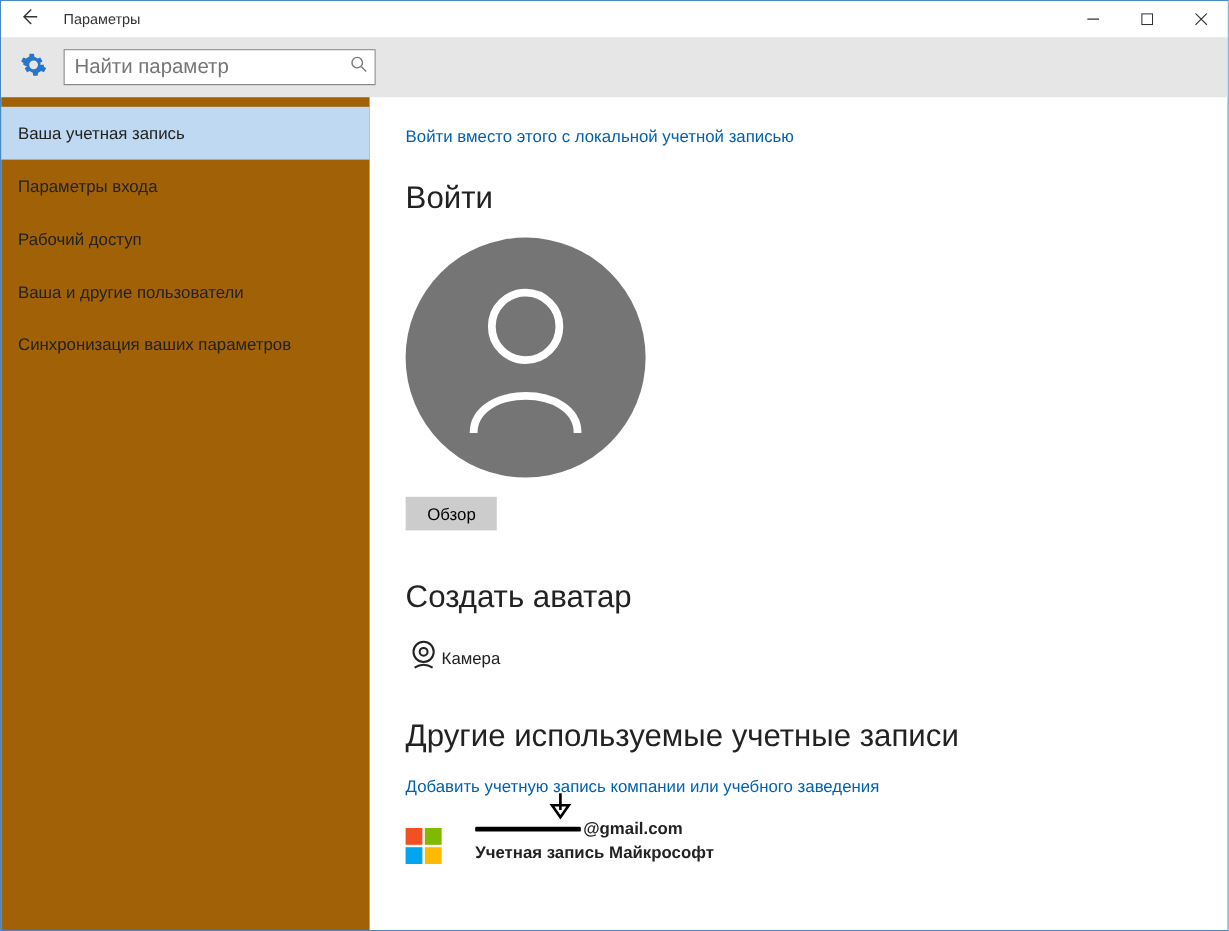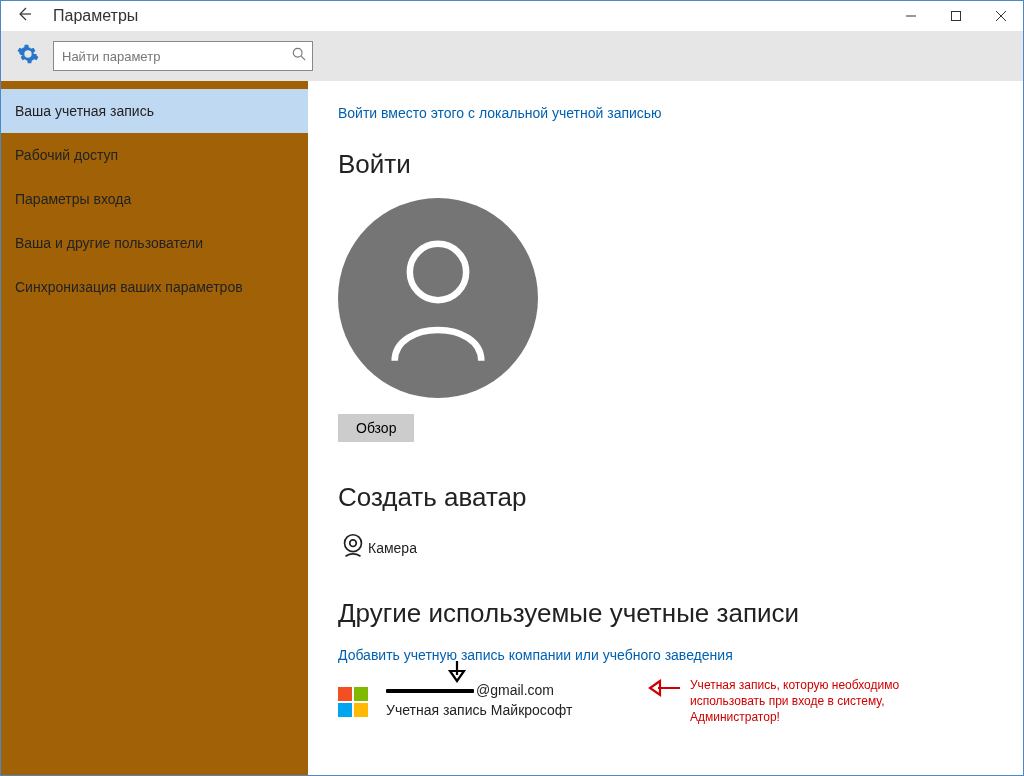--- a/index.html
+++ b/index.html
@@ -1,42 +1,42 @@
 <!DOCTYPE html>
 <html><head>
 <meta charset="utf-8">
 <style>
   * { box-sizing: border-box; margin: 0; padding: 0; }
   html, body { width: 1024px; height: 776px; font-family: "Segoe UI", Tahoma, sans-serif; background: #fff; overflow: hidden; }
   .window { width: 1024px; height: 776px; border: 1px solid #4a88c7; display: flex; flex-direction: column; background: #fff; }
-  .titlebar { height: 30px; background: #fff; display: flex; align-items: center; font-size: 16px; color: #333; }
+  .titlebar { height: 30px; background: #fff; display: flex; align-items: center; font-size: 12px; color: #333; }
   .titlebar .back { width: 46px; text-align: center; font-size: 16px; cursor: default; }
   .titlebar .title { flex: 1; padding-left: 6px; }
   .titlebar .ctrls { display: flex; }
   .titlebar .ctrl { width: 45px; height: 30px; display: flex; align-items: center; justify-content: center; font-size: 13px; color: #333; cursor: default; }
   .header { height: 50px; background: #e6e6e6; display: flex; align-items: center; padding: 0 16px; gap: 14px; }
   .header .gear { color: #1e63b0; }
   .header .htitle { font-size: 14px; font-weight: 600; letter-spacing: 0.5px; color: #222; flex: 1; }
   .searchwrap { position: relative; width: 260px; height: 30px; border: 1px solid #888; background: #fff; }
-  .searchwrap input { border: none; width: 100%; height: 100%; padding: 0 28px 0 8px; font-size: 13px; outline: none; font-family: inherit; color: #4d7c0f; }
+  .searchwrap input { border: none; width: 100%; height: 100%; padding: 0 28px 0 8px; font-size: 17px; outline: none; font-family: inherit; color: #4d7c0f; }
   .searchwrap input::placeholder { color: #767676; }
   .searchwrap .sicon { position: absolute; right: 6px; top: 50%; transform: translateY(-50%); color: #767676; }
   .body { flex: 1; display: flex; min-height: 0; }
   .sidebar { width: 307px; background: #a16207; border-right: none; padding-top: 8px; }
   .sidebar .item { height: 44px; display: flex; align-items: center; padding: 0 14px; font-size: 14px; color: #222; cursor: default; }
   .sidebar .item.active { background: #bfd9f2; }
   .main { flex: 1; padding: 16px 30px 20px 30px; overflow: auto; color: #222; }
   .link { color: #0061b0; font-size: 14px; cursor: default; display: block; }
   .main .toplink { margin-top: 8px; margin-bottom: 28px; }
   h2.section { font-size: 26px; font-weight: 400; margin-bottom: 18px; }
   .avatar-circle { width: 200px; height: 200px; border-radius: 50%; background: #757575; display: flex; align-items: center; justify-content: center; margin-bottom: 16px; }
   .btn { background: #ccc; border: none; padding: 6px 18px; font-size: 14px; font-family: inherit; cursor: default; margin-bottom: 40px; }
   .cam-row { display: flex; align-items: center; font-size: 14px; margin-top: 6px; margin-bottom: 34px; cursor: default; }
   .linkblock { margin: 12px 0; }
-  .account-row { display: flex; align-items: center; gap: 18px; margin-top: 18px; position: relative; }
+  .account-row { display: flex; align-items: flex-end; gap: 28px; margin-top: 18px; position: relative; font-weight: bold; }
   .mslogo { display: grid; grid-template-columns: 14px 14px; grid-template-rows: 14px 14px; gap: 2px; flex-shrink: 0; margin-top: 3px; }
   .mslogo span:nth-child(1){ background:#f25022;} .mslogo span:nth-child(2){ background:#7fba00;}
   .mslogo span:nth-child(3){ background:#00a4ef;} .mslogo span:nth-child(4){ background:#ffb900;}
   .acct-text { font-size: 14px; line-height: 1.4; position: relative; }
   .email-line { display: flex; align-items: center; }
   .redact { display: inline-block; width: 88px; height: 4px; background: #000; border-radius: 1px; margin-right: 2px; }
   .arrow-down { position: absolute; top: -22px; left: 60px; }
   .annot { position: absolute; top: -4px; left: 310px; display: flex; align-items: flex-start; gap: 8px; }
   .annot .atext { color: #d00000; font-size: 12px; line-height: 1.35; max-width: 230px; }
 </style>
@@ -88,24 +88,24 @@
       </span>
     </div>
   </div>
 
   <div class="body">
     <div class="sidebar">
       <div class="item active">
           <span>Ваша учетная запись</span>
         </div>
       <div class="item">
-          <span>Рабочий доступ</span>
+          <span>Параметры входа</span>
         </div>
       <div class="item">
-          <span>Параметры входа</span>
+          <span>Рабочий доступ</span>
         </div>
       <div class="item">
           <span>Ваша и другие пользователи</span>
         </div>
       <div class="item">
           <span>Синхронизация ваших параметров</span>
         </div>
     </div>
 
     <div class="main">
@@ -147,23 +147,17 @@
         <div class="acct-text">
           <svg class="arrow-down" width="22" height="26" viewBox="0 0 22 26">
               <path d="M11 2 V16 M4 12 L11 22 L18 12 Z" stroke="#000" stroke-width="2.2" fill="none"></path>
             </svg>
           <div class="email-line">
             <span class="redact"></span>
             <span>@gmail.com</span>
           </div>
           <div>Учетная запись Майкрософт</div>
         </div>
-        <div class="annot">
-          <svg width="34" height="22" viewBox="0 0 34 22">
-              <path d="M32 11 H10 M12 4 L2 11 L12 18 Z" stroke="#d00000" stroke-width="2.2" fill="none"></path>
-            </svg>
-          <div class="atext">Учетная запись, которую необходимо использовать при входе в систему, Администратор!</div>
-        </div>
       </div>
     </div>
   </div>
 
 </div>
 
 </body></html>

